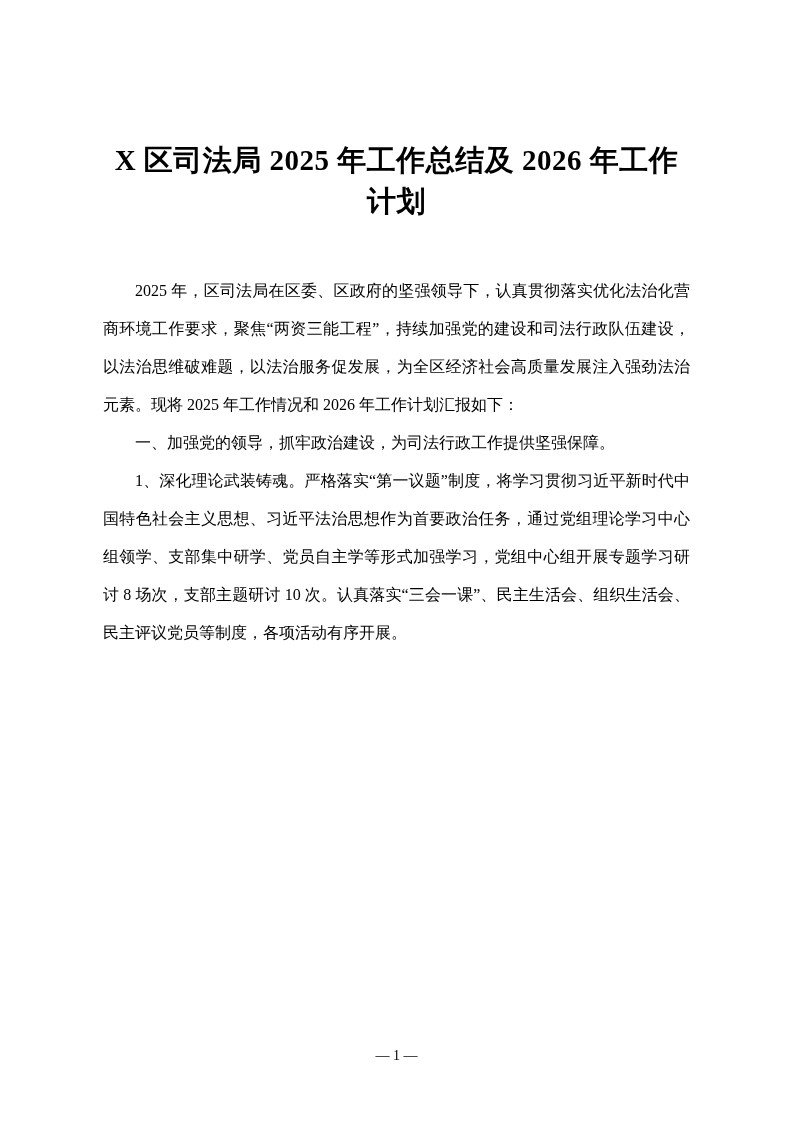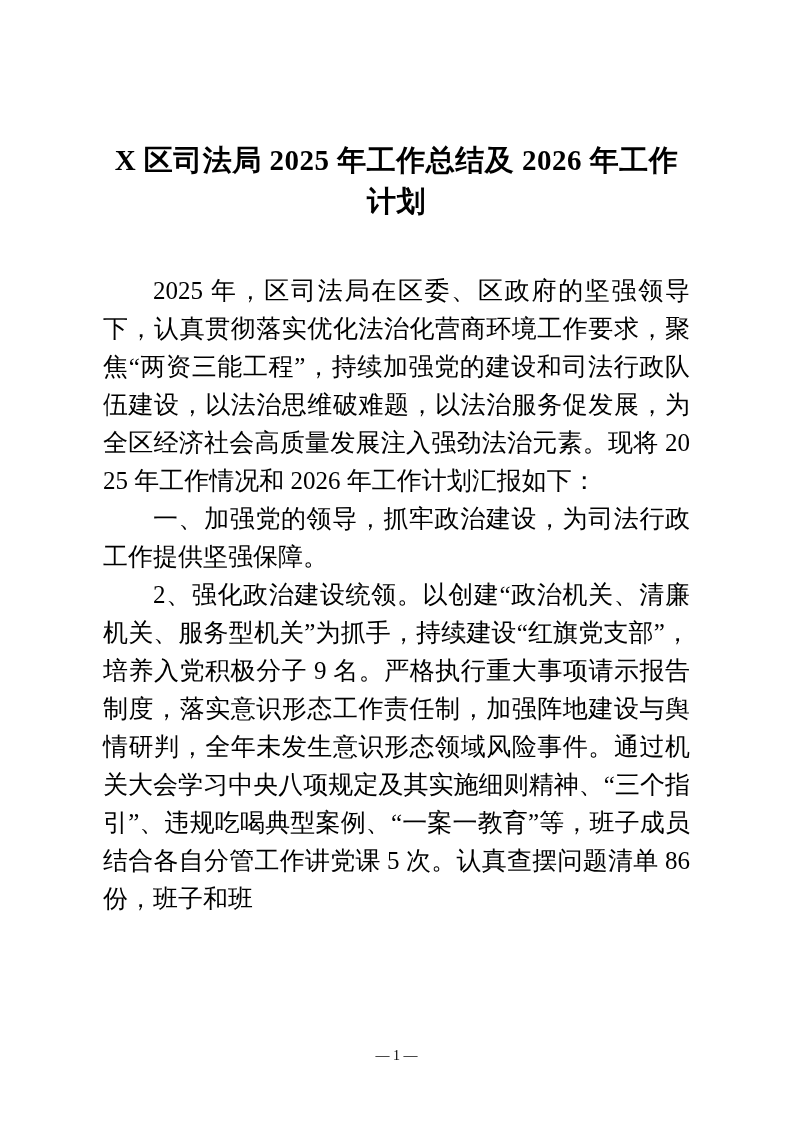--- a/index.html
+++ b/index.html
@@ -20,21 +20,21 @@
     font-weight: bold;
     text-align: center;
     line-height: 1.42;
     letter-spacing: 0.5px;
     margin-bottom: 50px;
   }
   .body-text {
     width: 100%;
   }
   .para {
-    font-size: 25px;
+    font-size: 16px;
     line-height: 38px;
     text-align: justify;
     text-indent: 2em;
     word-break: break-all;
   }
   .para.bold {
     font-weight: normal;
   }
   .footer {
     position: absolute;
@@ -49,19 +49,19 @@
 </style>
 </head>
 <body>
 
 <div class="page">
   <h1 class="title">X 区司法局 2025 年工作总结及 2026 年工作计划</h1>
 
   <div class="body-text" id="paragraphs">
       <p class="para">2025 年，区司法局在区委、区政府的坚强领导下，认真贯彻落实优化法治化营商环境工作要求，聚焦“两资三能工程”，持续加强党的建设和司法行政队伍建设，以法治思维破难题，以法治服务促发展，为全区经济社会高质量发展注入强劲法治元素。现将 2025 年工作情况和 2026 年工作计划汇报如下：</p>
       <p class="para bold">一、加强党的领导，抓牢政治建设，为司法行政工作提供坚强保障。</p>
-      <p class="para">2、强化政治建设统领。以创建“政治机关、清廉机关、服务型机关”为抓手，持续建设“红旗党支部”，培养入党积极分子 9 名。严格执行重大事项请示报告制度，落实意识形态工作责任制，加强阵地建设与舆情研判，全年未发生意识形态领域风险事件。通过机关大会学习中央八项规定及其实施细则精神、“三个指引”、违规吃喝典型案例、“一案一教育”等，班子成员结合各自分管工作讲党课 5 次。认真查摆问题清单 86 份，班子和班</p>
+      <p class="para">1、深化理论武装铸魂。严格落实“第一议题”制度，将学习贯彻习近平新时代中国特色社会主义思想、习近平法治思想作为首要政治任务，通过党组理论学习中心组领学、支部集中研学、党员自主学等形式加强学习，党组中心组开展专题学习研讨 8 场次，支部主题研讨 10 次。认真落实“三会一课”、民主生活会、组织生活会、民主评议党员等制度，各项活动有序开展。</p>
     </div>
 
   <div class="footer">
     <span>— 1 —</span>
   </div>
 </div>
 
 </body></html>

